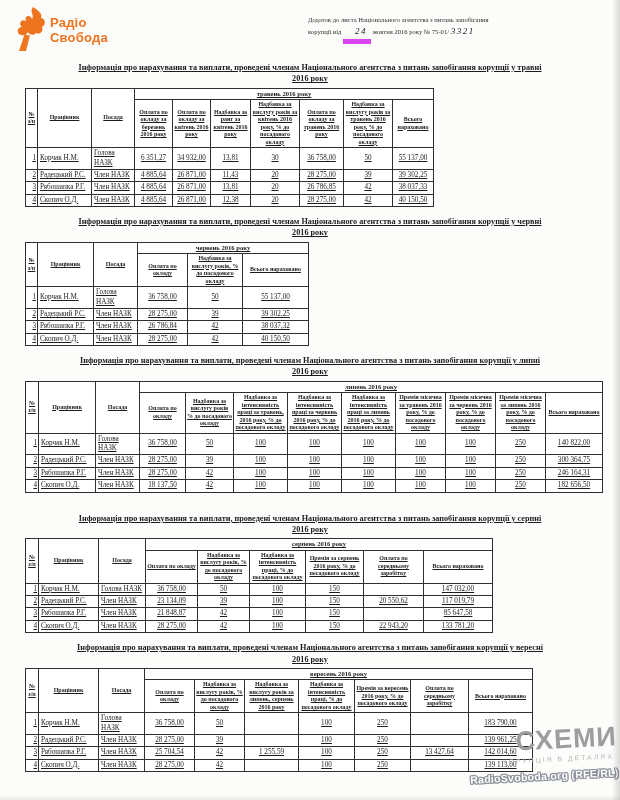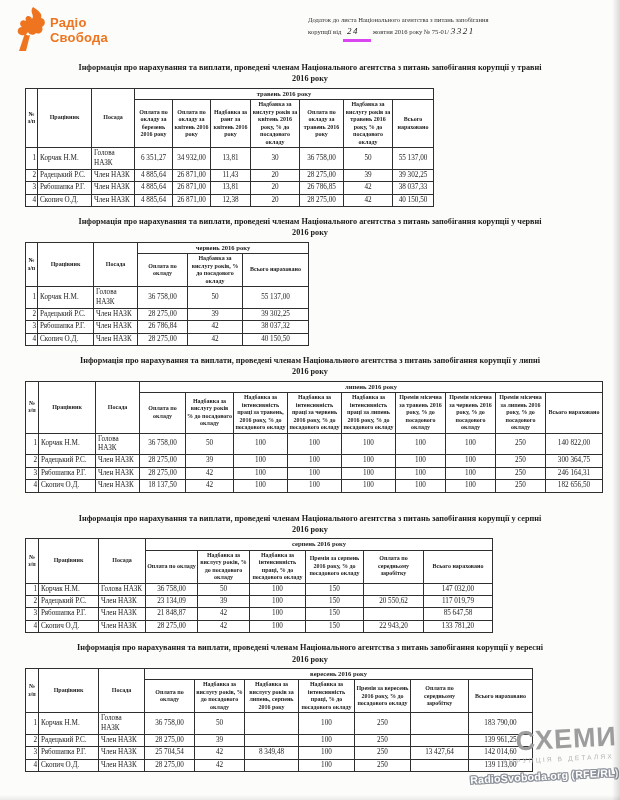--- a/index.html
+++ b/index.html
@@ -10,24 +10,24 @@
   .page::before { content:""; position:absolute; left:0; bottom:0; width:100%; height:5px;
                   background:linear-gradient(to bottom, rgba(0,0,0,0), rgba(0,0,0,0.07)); pointer-events:none; }
 
   
   .top { display:flex; justify-content:space-between; align-items:flex-start; padding:6px 34px 0 10px; }
   .logo { display:flex; align-items:center; gap:4px; }
   .logo-text { font-family:"Liberation Sans","DejaVu Sans",sans-serif; font-weight:bold;
                font-size:13px; line-height:1.12; color:#ee7420; letter-spacing:0.2px; }
   .annotation { width:278px; margin-top:9px; font-size:6.6px; line-height:1.55; color:#2f2f2f; }
   .hand { font-style:italic; font-size:9px; letter-spacing:1.5px; color:#222; }
-  .underlined { display:inline-block; min-width:20px; text-align:left; border-bottom:3px solid #d946ef; padding:0 4px; }
+  .underlined { display:inline-block; min-width:20px; text-align:right; border-bottom:5px solid #d946ef; padding:0 4px; }
 
   
-  .content { padding:0 0 0 25px; }
+  .content { padding:0 0 0 25px;text-decoration:underline; }
   .tbl-title { font-size:8.2px; font-weight:bold; text-align:center; line-height:1.4;
                margin:9px 25px 3px 0; }
   .t1 .tbl-title { margin-top:6px; }
   .t4 .tbl-title { margin-top:20px; }
 
   table { border-collapse:collapse; table-layout:fixed; background:#fff;
           border:1.5px solid #2b2b2b; margin-bottom:2px; }
   th, td { border:1px solid #2f2f2f; vertical-align:middle; overflow:hidden; }
   th { font-size:6px; font-weight:bold; line-height:1.25; padding:1px 1px; text-align:center; }
   th.month { font-size:6.6px; padding:1px 2px; }
@@ -469,21 +469,21 @@
               <td class="c7">250</td>
               <td class="c8"></td>
               <td class="c9">139 961,25</td>
             </tr>
             <tr>
               <td class="c0">3</td>
               <td class="c1">Рябошапка Р.Г.</td>
               <td class="c2">Член НАЗК</td>
               <td class="c3">25 704,54</td>
               <td class="c4">42</td>
-              <td class="c5">8 349,48</td>
+              <td class="c5">1 255,59</td>
               <td class="c6">100</td>
               <td class="c7">250</td>
               <td class="c8">13 427,64</td>
               <td class="c9">142 014,60</td>
             </tr>
             <tr>
               <td class="c0">4</td>
               <td class="c1">Скопич О.Д.</td>
               <td class="c2">Член НАЗК</td>
               <td class="c3">28 275,00</td>

